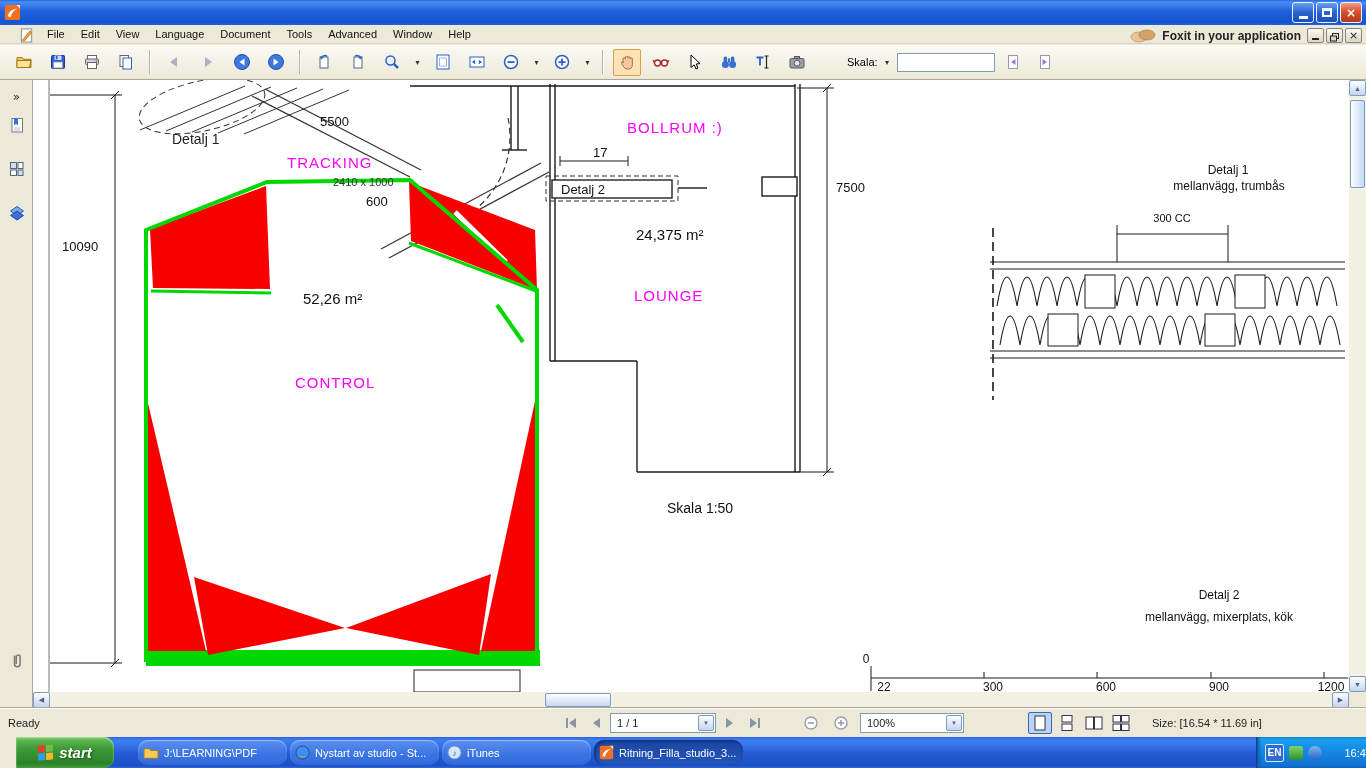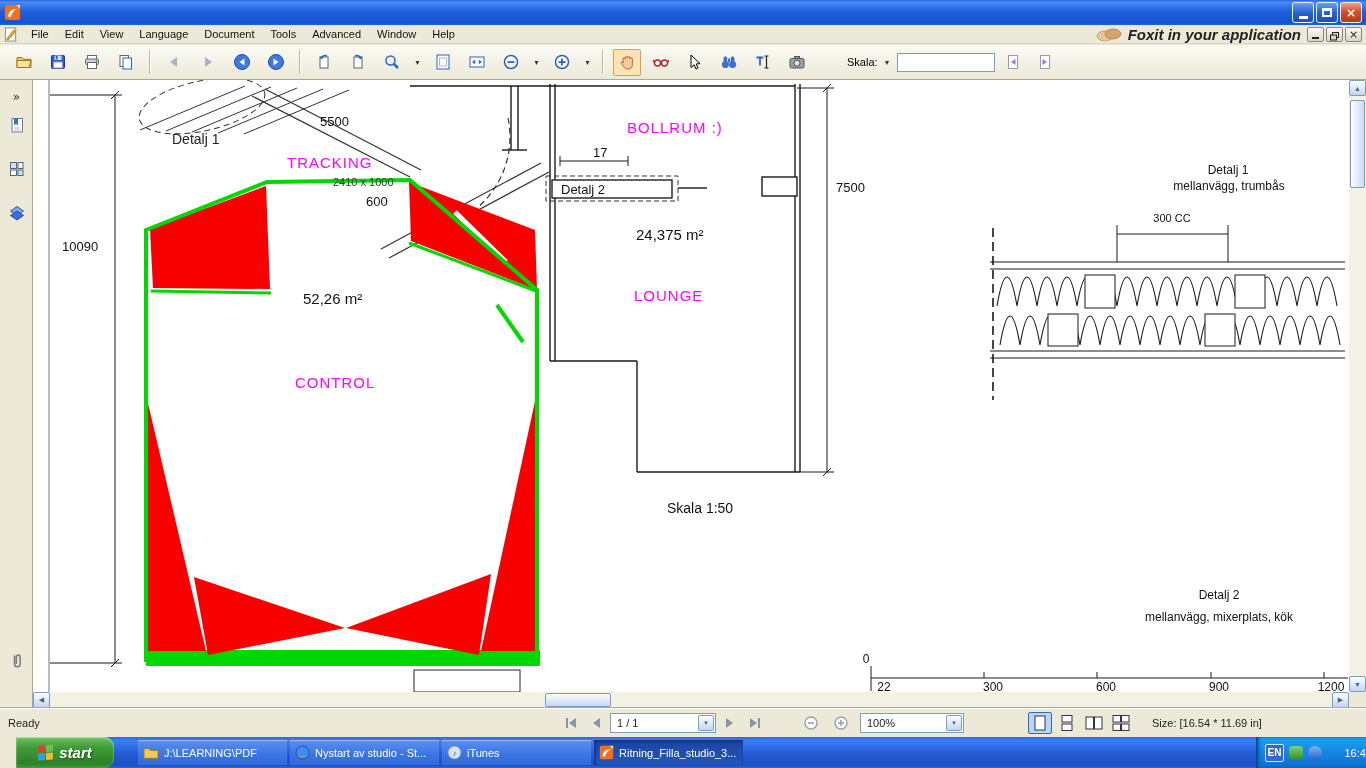--- a/index.html
+++ b/index.html
@@ -16,25 +16,25 @@
   .winbtns{margin-left:auto;display:flex;gap:2px;}
   .wbtn{width:22px;height:21px;border-radius:3px;border:1px solid #eaf2ff;display:flex;
     align-items:center;justify-content:center;color:#fff;font-size:12px;font-weight:bold;
     background:linear-gradient(180deg,#6aa1f4,#2a63cf 50%,#1c4fb8);}
   .wbtn.close{background:linear-gradient(180deg,#f0a08a,#d8502b 45%,#b13a18);}
   .wbtn .minbar{width:9px;height:3px;background:#fff;margin-top:9px;}
   .wbtn .maxbox{width:10px;height:9px;border:2px solid #fff;border-top-width:3px;}
 
   
   .menubar{position:absolute;left:0;top:25px;width:1366px;height:19px;background:#ece9d8;
-    display:flex;align-items:center;font-size:11px;color:#111;border-bottom:1px solid #d9d5c3;}
+    display:flex;align-items:flex-end;font-size:11px;color:#111;border-bottom:1px solid #d9d5c3;padding-left:16px;}
   .docicon{width:16px;height:15px;margin:0 4px 0 3px;}
   .mitem{padding:3px 8px;cursor:default;}
-  .branding{margin-left:auto;display:flex;align-items:center;gap:6px;font-size:15px;
-    font-weight:bold;color:#222;padding-right:6px;font-style:italic;}
+  .branding{margin-left:auto;display:flex;align-items:center;gap:6px;font-size:12px;
+    font-weight:bold;color:#222;padding-right:6px;}
   .mdibtns{display:flex;gap:2px;padding-right:4px;}
   .mdib{width:17px;height:15px;border:1px solid #8a867a;border-radius:2px;
     background:linear-gradient(#fbfaf6,#d9d5c5);display:flex;align-items:flex-end;
     justify-content:center;font-size:10px;line-height:10px;color:#222;}
 
   
   .toolbar{position:absolute;left:0;top:45px;width:1366px;height:35px;
     background:linear-gradient(#fbfaf4,#ece9d8);border-bottom:1px solid #aca899;
     display:flex;align-items:center;padding-left:10px;gap:6px;}
   .tbtn{width:28px;height:27px;border:1px solid transparent;border-radius:2px;display:flex;
@@ -90,21 +90,21 @@
   .taskbar{position:absolute;left:16px;top:737px;width:1366px;height:31px;
     background:linear-gradient(180deg,#2b67e6 0%,#3e80f4 12%,#2459d2 55%,#1d4fc4 92%,#2d68e2 100%);}
   .startbtn{position:absolute;left:0;top:0;width:98px;height:31px;border-radius:0 10px 10px 0;
     background:linear-gradient(180deg,#6cc25e 0%,#3f9c38 35%,#2d8128 85%,#3f9c38 100%);
     display:flex;align-items:center;justify-content:center;gap:5px;color:#fff;
     font-size:15px;font-weight:bold;font-style:italic;text-shadow:1px 1px 2px #1c4d18;
     box-shadow:inset 0 1px 2px #b5e8a8;}
   .flag{width:16px;height:16px;display:grid;grid-template-columns:7px 7px;
     grid-template-rows:7px 7px;gap:1px;transform:skewY(-5deg);}
   .flag span{border-radius:1px;}
-  .taskbtn{position:absolute;top:3px;height:25px;width:149px;border-radius:0;
+  .taskbtn{position:absolute;top:3px;height:25px;width:149px;border-radius:10px;
     background:linear-gradient(#5c90ef,#3a74e4 60%,#3169d6);box-shadow:inset 0 1px 1px #9dbdf7;
     display:flex;align-items:center;gap:5px;padding:0 5px;color:#fff;font-size:11px;
     white-space:nowrap;overflow:hidden;}
   .taskbtn.active{background:linear-gradient(#1c44a0,#2356bd);box-shadow:inset 1px 1px 3px #0d2a6b;}
   .taskbtn .tlabel{overflow:hidden;text-overflow:ellipsis;}
   .tray{position:absolute;right:0;top:0;width:126px;height:31px;
     background:linear-gradient(180deg,#1aa5f1 0%,#1585e2 50%,#0f6fd0 100%);
     border-left:1px solid #0c3f94;box-shadow:inset 2px 0 3px #0d55a8;
     display:flex;align-items:center;gap:5px;padding-left:8px;color:#fff;font-size:11px;}
   .enbadge{width:19px;height:18px;background:#2a6cd4;border:1px solid #engage;

